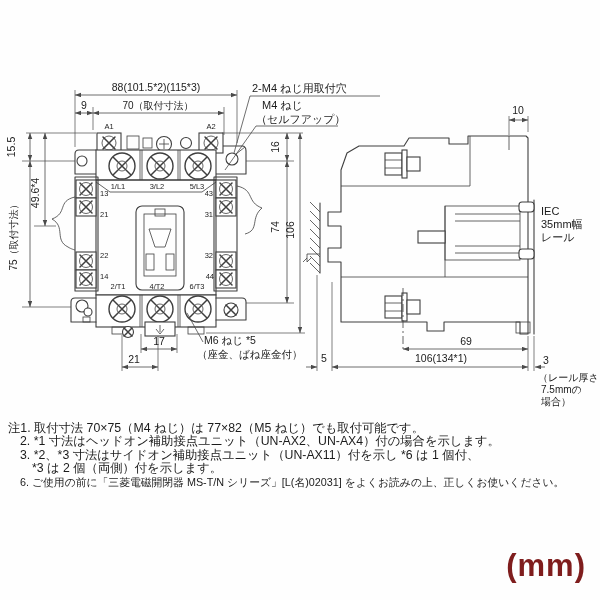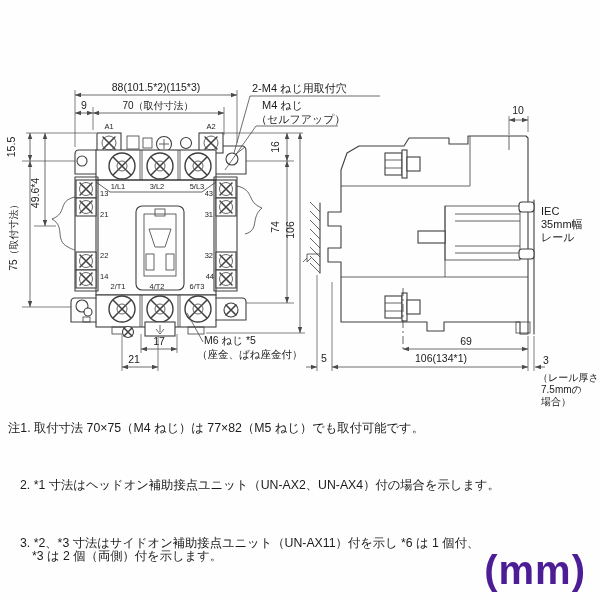--- a/index.html
+++ b/index.html
@@ -15,24 +15,24 @@
   .ext {fill:none;stroke:#4a4a4a;stroke-width:0.7;}
   .dim {fill:none;stroke:#4a4a4a;stroke-width:0.8;marker-start:url(#ar);marker-end:url(#ar);}
   .dimE{fill:none;stroke:#4a4a4a;stroke-width:0.8;marker-end:url(#ar);}
   .ldr {fill:none;stroke:#4a4a4a;stroke-width:0.8;}
   .dt  {font-size:10.5px;}
   .dtj {font-size:10px;}
   .tt  {font-size:7.5px;}
   .cl  {font-size:11px;}
   .cls {font-size:10.5px;}
   .notes{position:absolute;left:8px;top:422px;width:590px;font-size:12.3px;line-height:13.4px;white-space:nowrap;}
-  .notes .n-ind1{margin-left:12px;margin-top:44px;}
+  .notes .n-ind1{margin-left:12px;}
   .notes .n-ind2{margin-left:24px;}
   .notes .n-small{font-size:10.8px;}
-  .unit{position:absolute;right:14px;top:548px;font-size:40px;font-weight:bold;color:#4c1d95;letter-spacing:1px;}
+  .unit{position:absolute;right:14px;top:548px;font-size:31px;font-weight:bold;color:#7f1d1d;letter-spacing:1px;}
 </style>
 </head>
 <body>
 
 <div id="page">
 
 <svg width="600" height="418" viewBox="0 0 600 418">
   <defs>
     <marker id="ar" orient="auto-start-reverse" markerWidth="10" markerHeight="8" refX="8" refY="3">
       <path d="M0,0 L8,3 L0,6 Z" fill="#4a4a4a"></path>
@@ -243,17 +243,18 @@
     <text class="dtj" x="541" y="393">7.5mmの</text>
     <text class="dtj" x="541" y="405">場合）</text>
   </g>
 </svg>
 
 <div class="notes">
   <div>注1. 取付寸法 70×75（M4 ねじ）は 77×82（M5 ねじ）でも取付可能です。</div>
   <div class="n-ind1">2. *1 寸法はヘッドオン補助接点ユニット（UN-AX2、UN-AX4）付の場合を示します。</div>
   <div class="n-ind1">3. *2、*3 寸法はサイドオン補助接点ユニット（UN-AX11）付を示し *6 は 1 個付、</div>
   <div class="n-ind2">*3 は 2 個（両側）付を示します。</div>
+  <div class="n-ind1 n-small">6. ご使用の前に「三菱電磁開閉器 MS-T/N シリーズ」[L(名)02031] をよくお読みの上、正しくお使いください。</div>
 </div>
 
 <div class="unit">(mm)</div>
 
 </div>
 
 </body></html>

